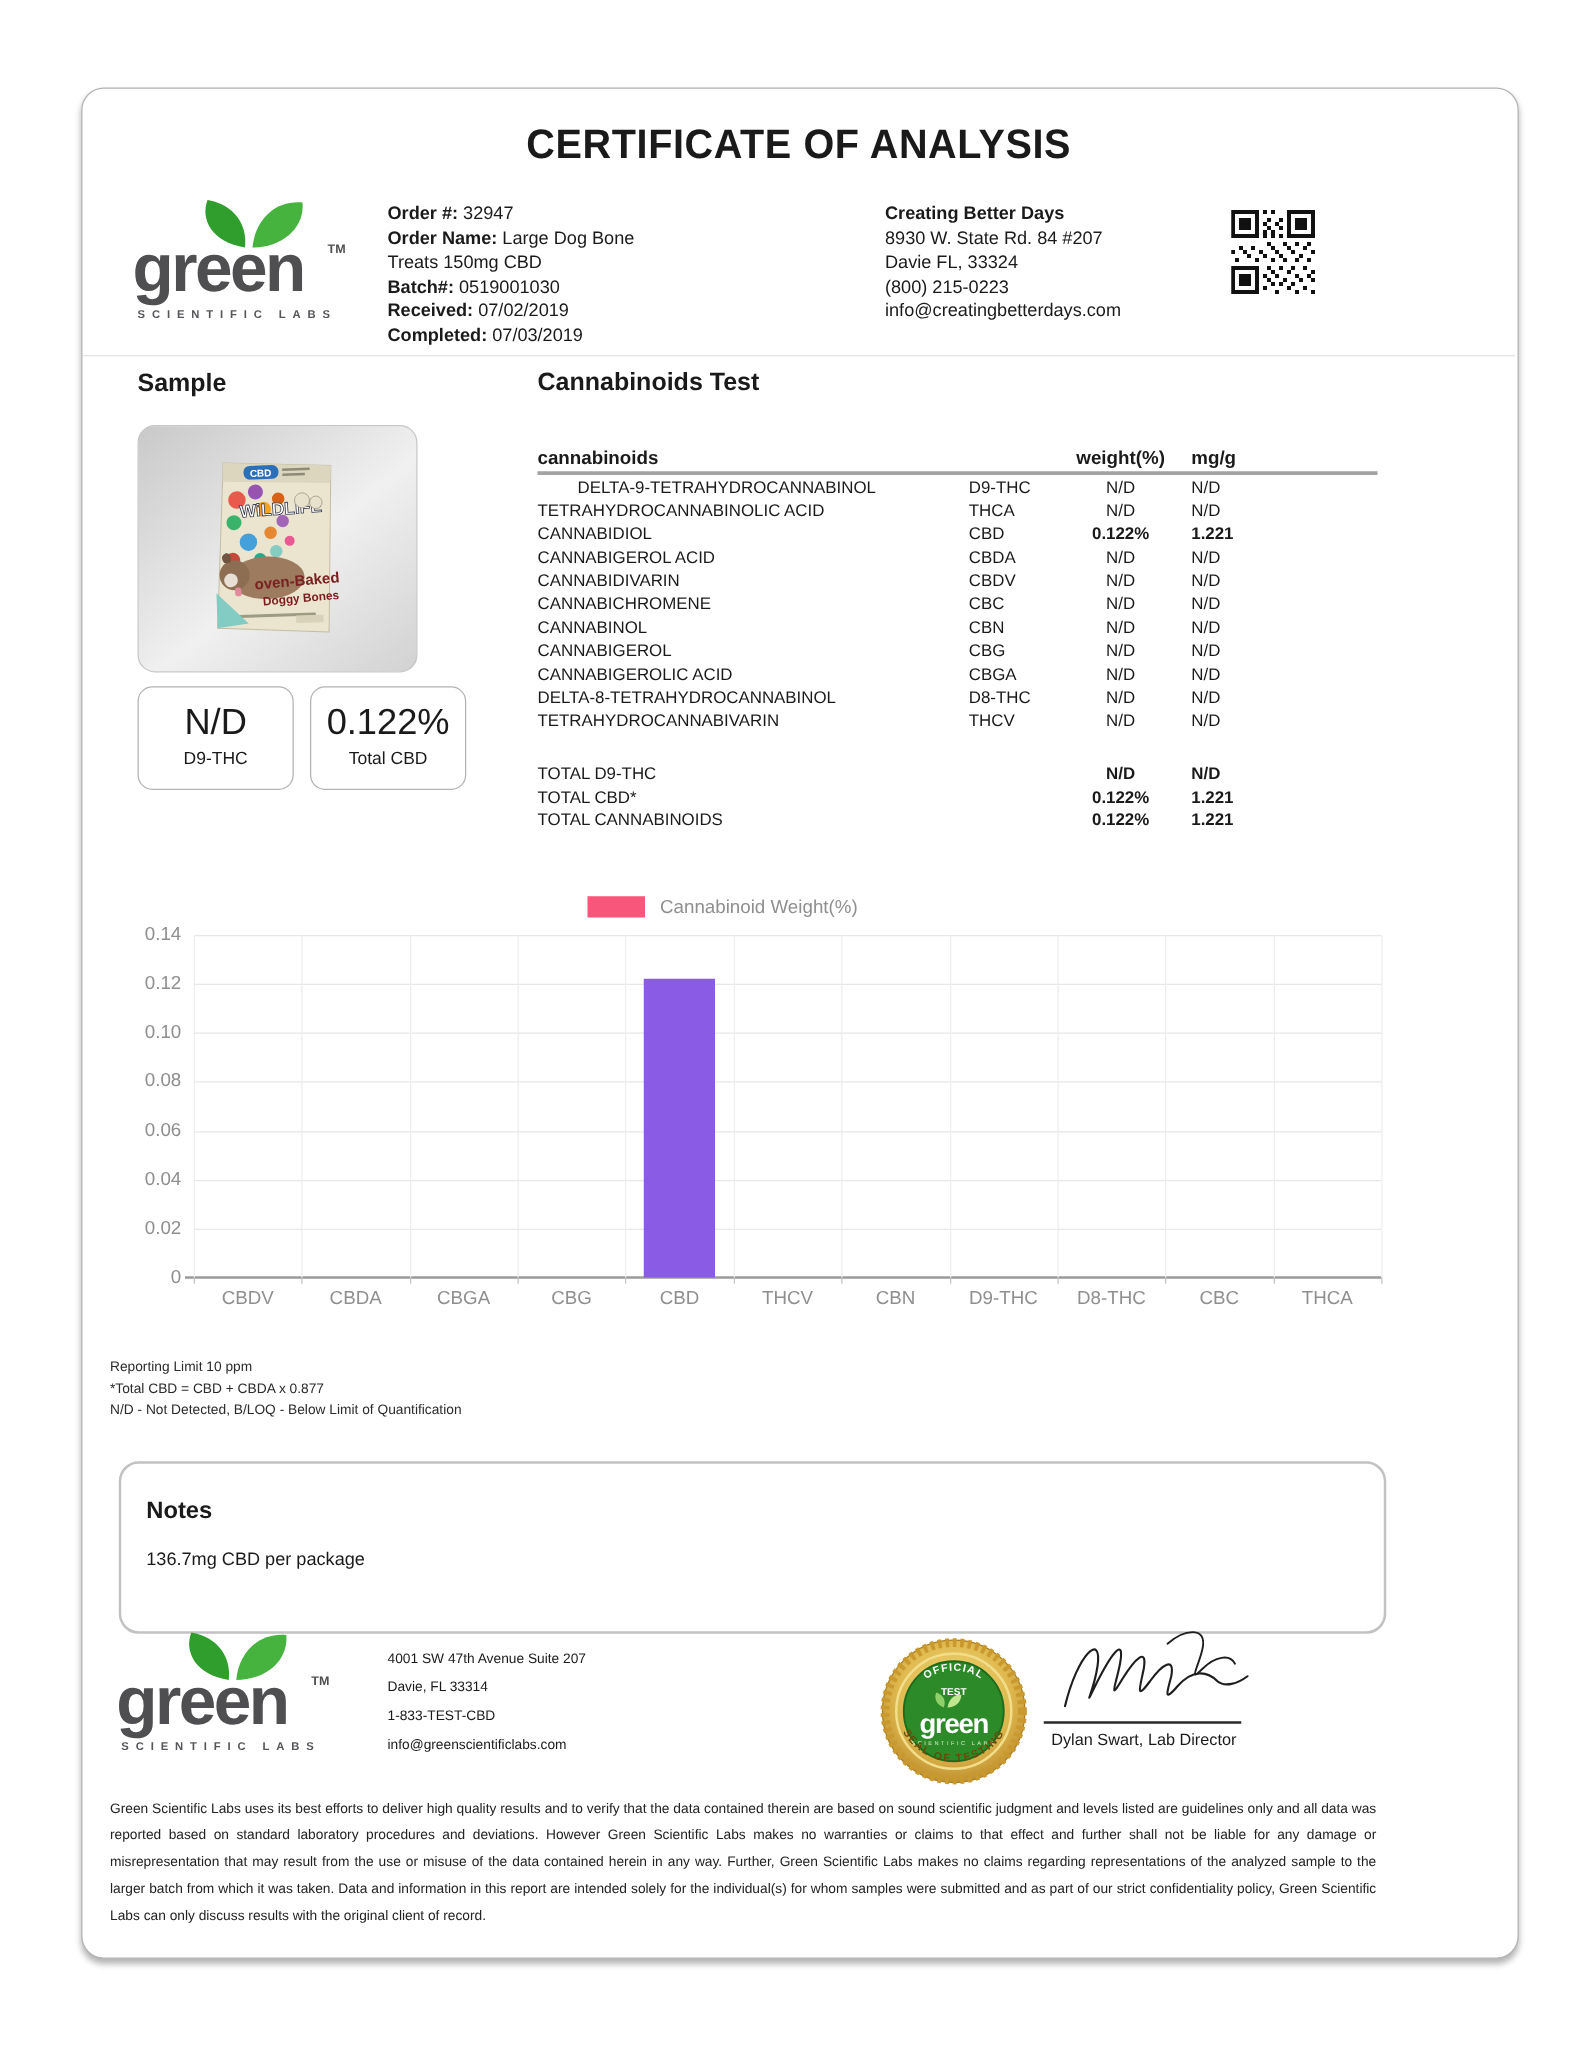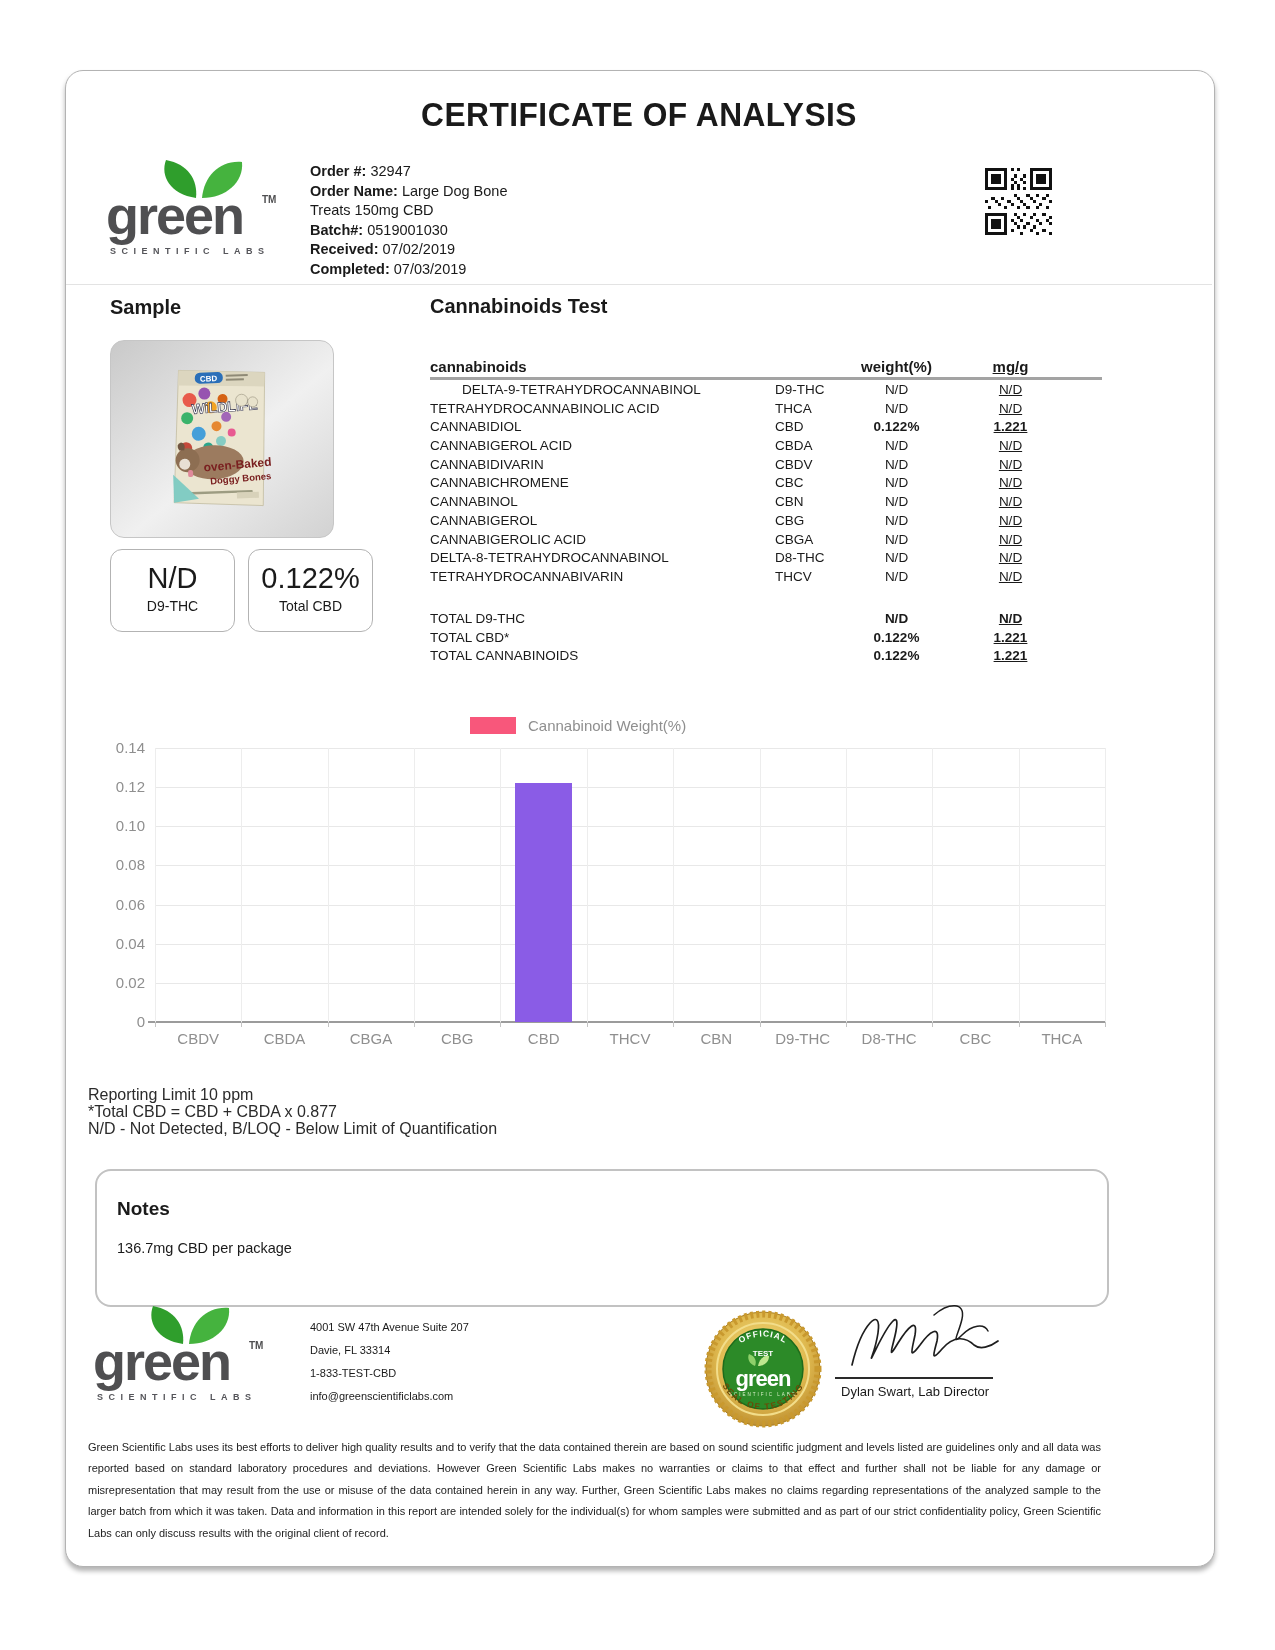--- a/index.html
+++ b/index.html
@@ -31,37 +31,37 @@
   .statbox .lab{margin-top:3px;font-size:14px;}
   
   .soprow{left:430px;top:333px;width:672px;height:18px;font-size:13.5px;}
   .thead{left:430px;top:358px;width:672px;height:18px;font-size:15px;}
   .thead-line{left:430px;top:377px;width:672px;height:3px;background:#a3a3a3;}
   .trows{left:430px;top:382px;width:672px;}
   .trow{position:relative;height:18.7px;font-size:13.5px;}
   .c-name{position:absolute;left:0;}
   .c-abbr{position:absolute;left:345px;}
   .c-wt{position:absolute;left:404px;width:125px;text-align:center;}
-  .c-mg{position:absolute;left:523px;width:115px;text-align:center;text-decoration:underline;}
+  .c-mg{position:absolute;left:523px;width:115px;}
   .totals{left:430px;top:611px;width:672px;}
   
   .legend{left:470px;top:716px;height:18px;}
   .legend .sw{position:absolute;left:0;top:1px;width:46px;height:17px;}
   .legend .lg-lab{position:absolute;left:58px;top:1px;font-size:15px;color:#8f8f8f;white-space:nowrap;}
   .ylabs{left:83px;top:748px;width:62px;height:274px;}
   .ylab{position:absolute;right:0;font-size:15px;color:#8f8f8f;}
   .plot{left:155px;top:748px;width:950px;height:274px;}
   .hgrid{position:absolute;left:0;width:100%;height:1px;background:#e8e8e8;}
   .vgrid{position:absolute;top:0;height:100%;width:1px;background:#ededed;}
   .xaxis{position:absolute;left:-7px;width:957px;bottom:-1px;height:2px;background:#9b9b9b;}
   .bar{position:absolute;bottom:0;}
   .xtick{position:absolute;top:100%;width:1px;height:5px;background:#c4c4c4;}
   .xlab{position:absolute;top:282px;font-size:15px;color:#8f8f8f;text-align:center;}
   
-  .footnotes{left:88px;top:1086px;font-size:16px;line-height:17px;color:#2b2b2b;}
+  .footnotes{left:88px;top:1086px;font-size:11px;line-height:17px;color:#2b2b2b;}
   .footnotes p{margin:0;}
   
   .notesbox{left:95px;top:1169px;width:1010px;height:134px;border:2px solid #c2c2c2;border-radius:16px;background:#fff;}
   .notes-h{left:117px;top:1198px;font-size:19px;font-weight:bold;}
   .notes-t{left:117px;top:1240px;font-size:14.5px;}
   
   .addr{left:310px;top:1316px;font-size:11px;line-height:23px;}
   .sig-line{left:835px;top:1377px;width:158px;height:2px;background:#2a2a2a;}
   .sig-name{left:841px;top:1384px;font-size:13px;}
   .disclaimer{left:88px;top:1437px;width:1013px;font-size:11px;line-height:21.4px;
@@ -88,20 +88,27 @@
   </div>
 
   <div class="abs infoblock" style="left:310px;top:162px;width:200px;">
     <div><span class="b">Order #:</span> <span>32947</span></div>
     <div><span class="b">Order Name:</span> <span>Large Dog Bone Treats 150mg CBD</span></div>
     <div><span class="b">Batch#:</span> <span>0519001030</span></div>
     <div><span class="b">Received:</span> <span>07/02/2019</span></div>
     <div><span class="b">Completed:</span> <span>07/03/2019</span></div>
   </div>
 
+  <div class="abs infoblock" style="left:708px;top:162px;width:260px;">
+    <div class="b">Creating Better Days</div>
+    <div>8930 W. State Rd. 84 #207</div>
+    <div>Davie FL, 33324</div>
+    <div>(800) 215-0223</div>
+    <div>info@creatingbetterdays.com</div>
+  </div>
 
   <div class="abs qr" style="left:985px;top:166px;">
     <svg width="67" height="71" viewBox="0 0 21 21" shape-rendering="crispEdges">
       <rect x="0" y="0" width="7" height="7" fill="#111"></rect>
         <rect x="1" y="1" width="5" height="5" fill="#fff"></rect>
         <rect x="2" y="2" width="3" height="3" fill="#111"></rect>
       <rect x="14" y="0" width="7" height="7" fill="#111"></rect>
         <rect x="15" y="1" width="5" height="5" fill="#fff"></rect>
         <rect x="16" y="2" width="3" height="3" fill="#111"></rect>
       <rect x="0" y="14" width="7" height="7" fill="#111"></rect>

